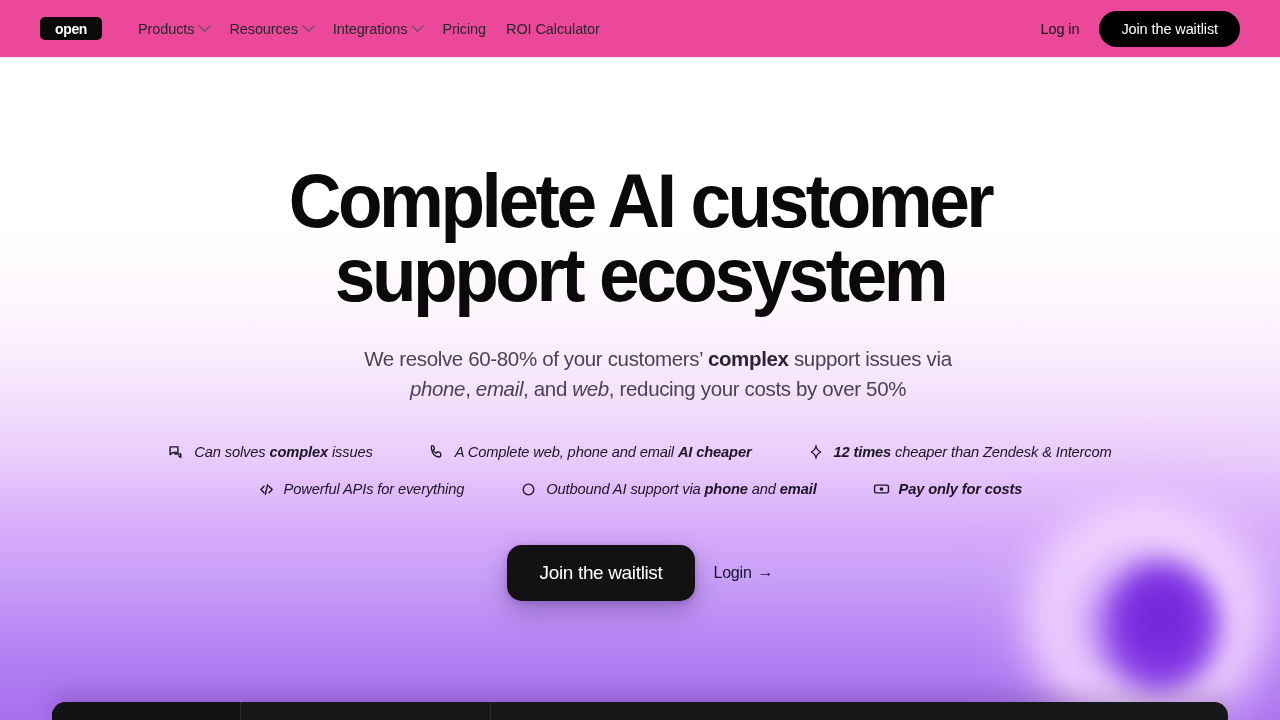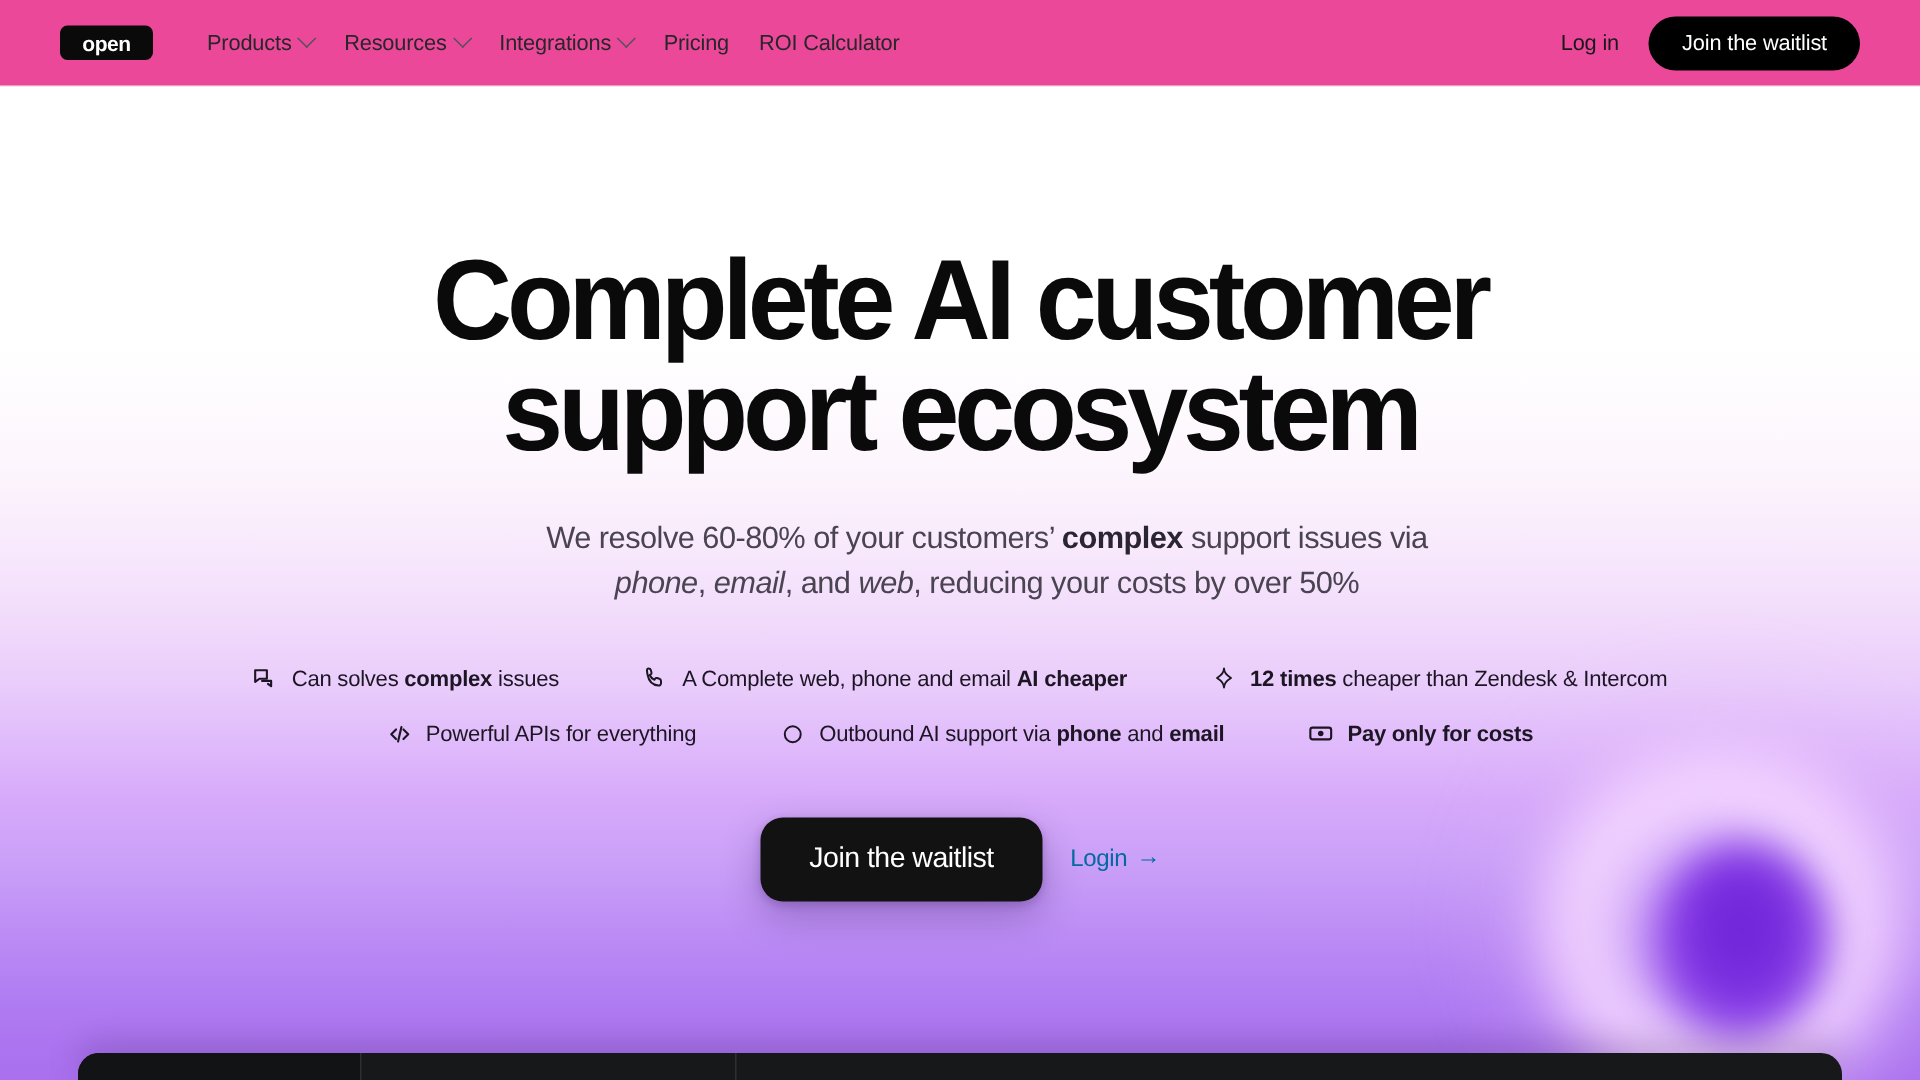--- a/index.html
+++ b/index.html
@@ -233,26 +233,27 @@
   .frow {
     display: flex;
     align-items: center;
     justify-content: center;
   }
   .frow-1 { gap: 56px; }
   .frow-2 { gap: 56px; }
 
   .feat {
     display: flex;
-    align-items: flex-end;
+    align-items: flex-start;
     gap: 9px;
     font-size: 14.7px;
     color: #1c1523;
     letter-spacing: -0.15px;
     white-space: nowrap;
+    font-style: italic;
   }
   .feat b { font-weight: 700; }
   .feat .ic {
     width: 17px;
     height: 17px;
     display: inline-flex;
     align-items: center;
     justify-content: center;
     flex: none;
     color: #1c1523;
@@ -274,21 +275,21 @@
     border: none;
     border-radius: 15px;
     padding: 17px 33px;
     cursor: pointer;
     letter-spacing: -0.35px;
     font-family: "Liberation Sans", sans-serif;
     box-shadow: 0 10px 26px rgba(40,10,80,0.28), 0 2px 6px rgba(40,10,80,0.18);
   }
   .cta-login {
     font-size: 16px;
-    color: #0369a1;
+    color: #0f172a;
     cursor: pointer;
     letter-spacing: -0.2px;
     display: inline-flex;
     align-items: flex-start;
     gap: 6px;
   }
   .cta-login .arr { font-size: 16px; line-height: 1; }
 
   
   .bottom-panel {

